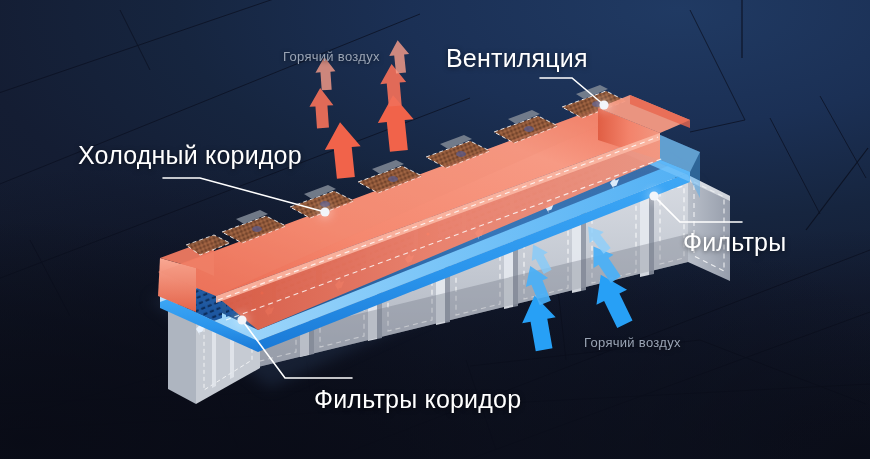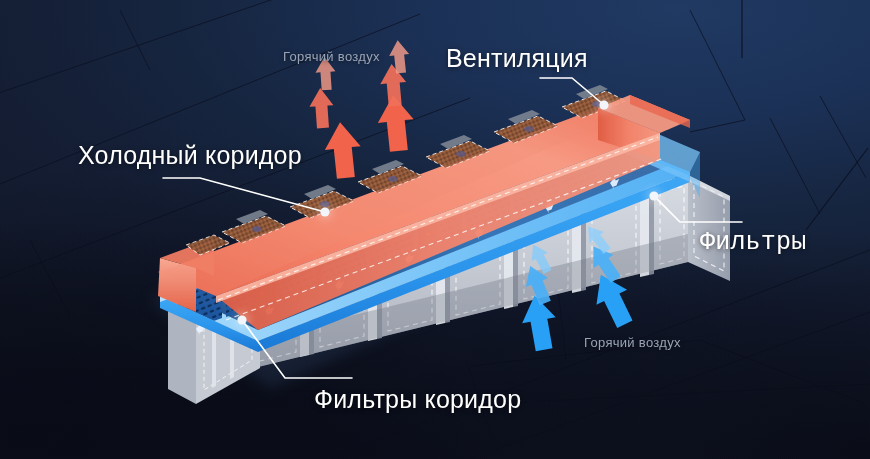--- a/index.html
+++ b/index.html
@@ -36,21 +36,21 @@
     position:absolute;
     color:#ffffff;
     white-space:nowrap;
     letter-spacing:.2px;
     text-shadow:0 1px 5px rgba(0,0,0,.55);
   }
   .label.big{font-size:25px;font-weight:400;}
   .label.small{font-size:13px;color:#9aa4b4;font-weight:400;letter-spacing:.3px;text-shadow:0 1px 4px rgba(0,0,0,.5);}
   #lbl-ventilation{left:446px;top:44px;}
   #lbl-hot-aisle{left:78px;top:141px;}
-  #lbl-filters{left:700px;top:228px;font-family:Liberation Mono, monospace;}
+  #lbl-filters{left:683px;top:228px;}
   #lbl-cold-aisle{left:314px;top:385px;}
   #lbl-hot-air{left:283px;top:49px;}
   #lbl-cold-air{left:584px;top:335px;}
 </style>
 </head>
 <body>
 
 <div id="stage">
 
   <div class="bg-base"></div>

